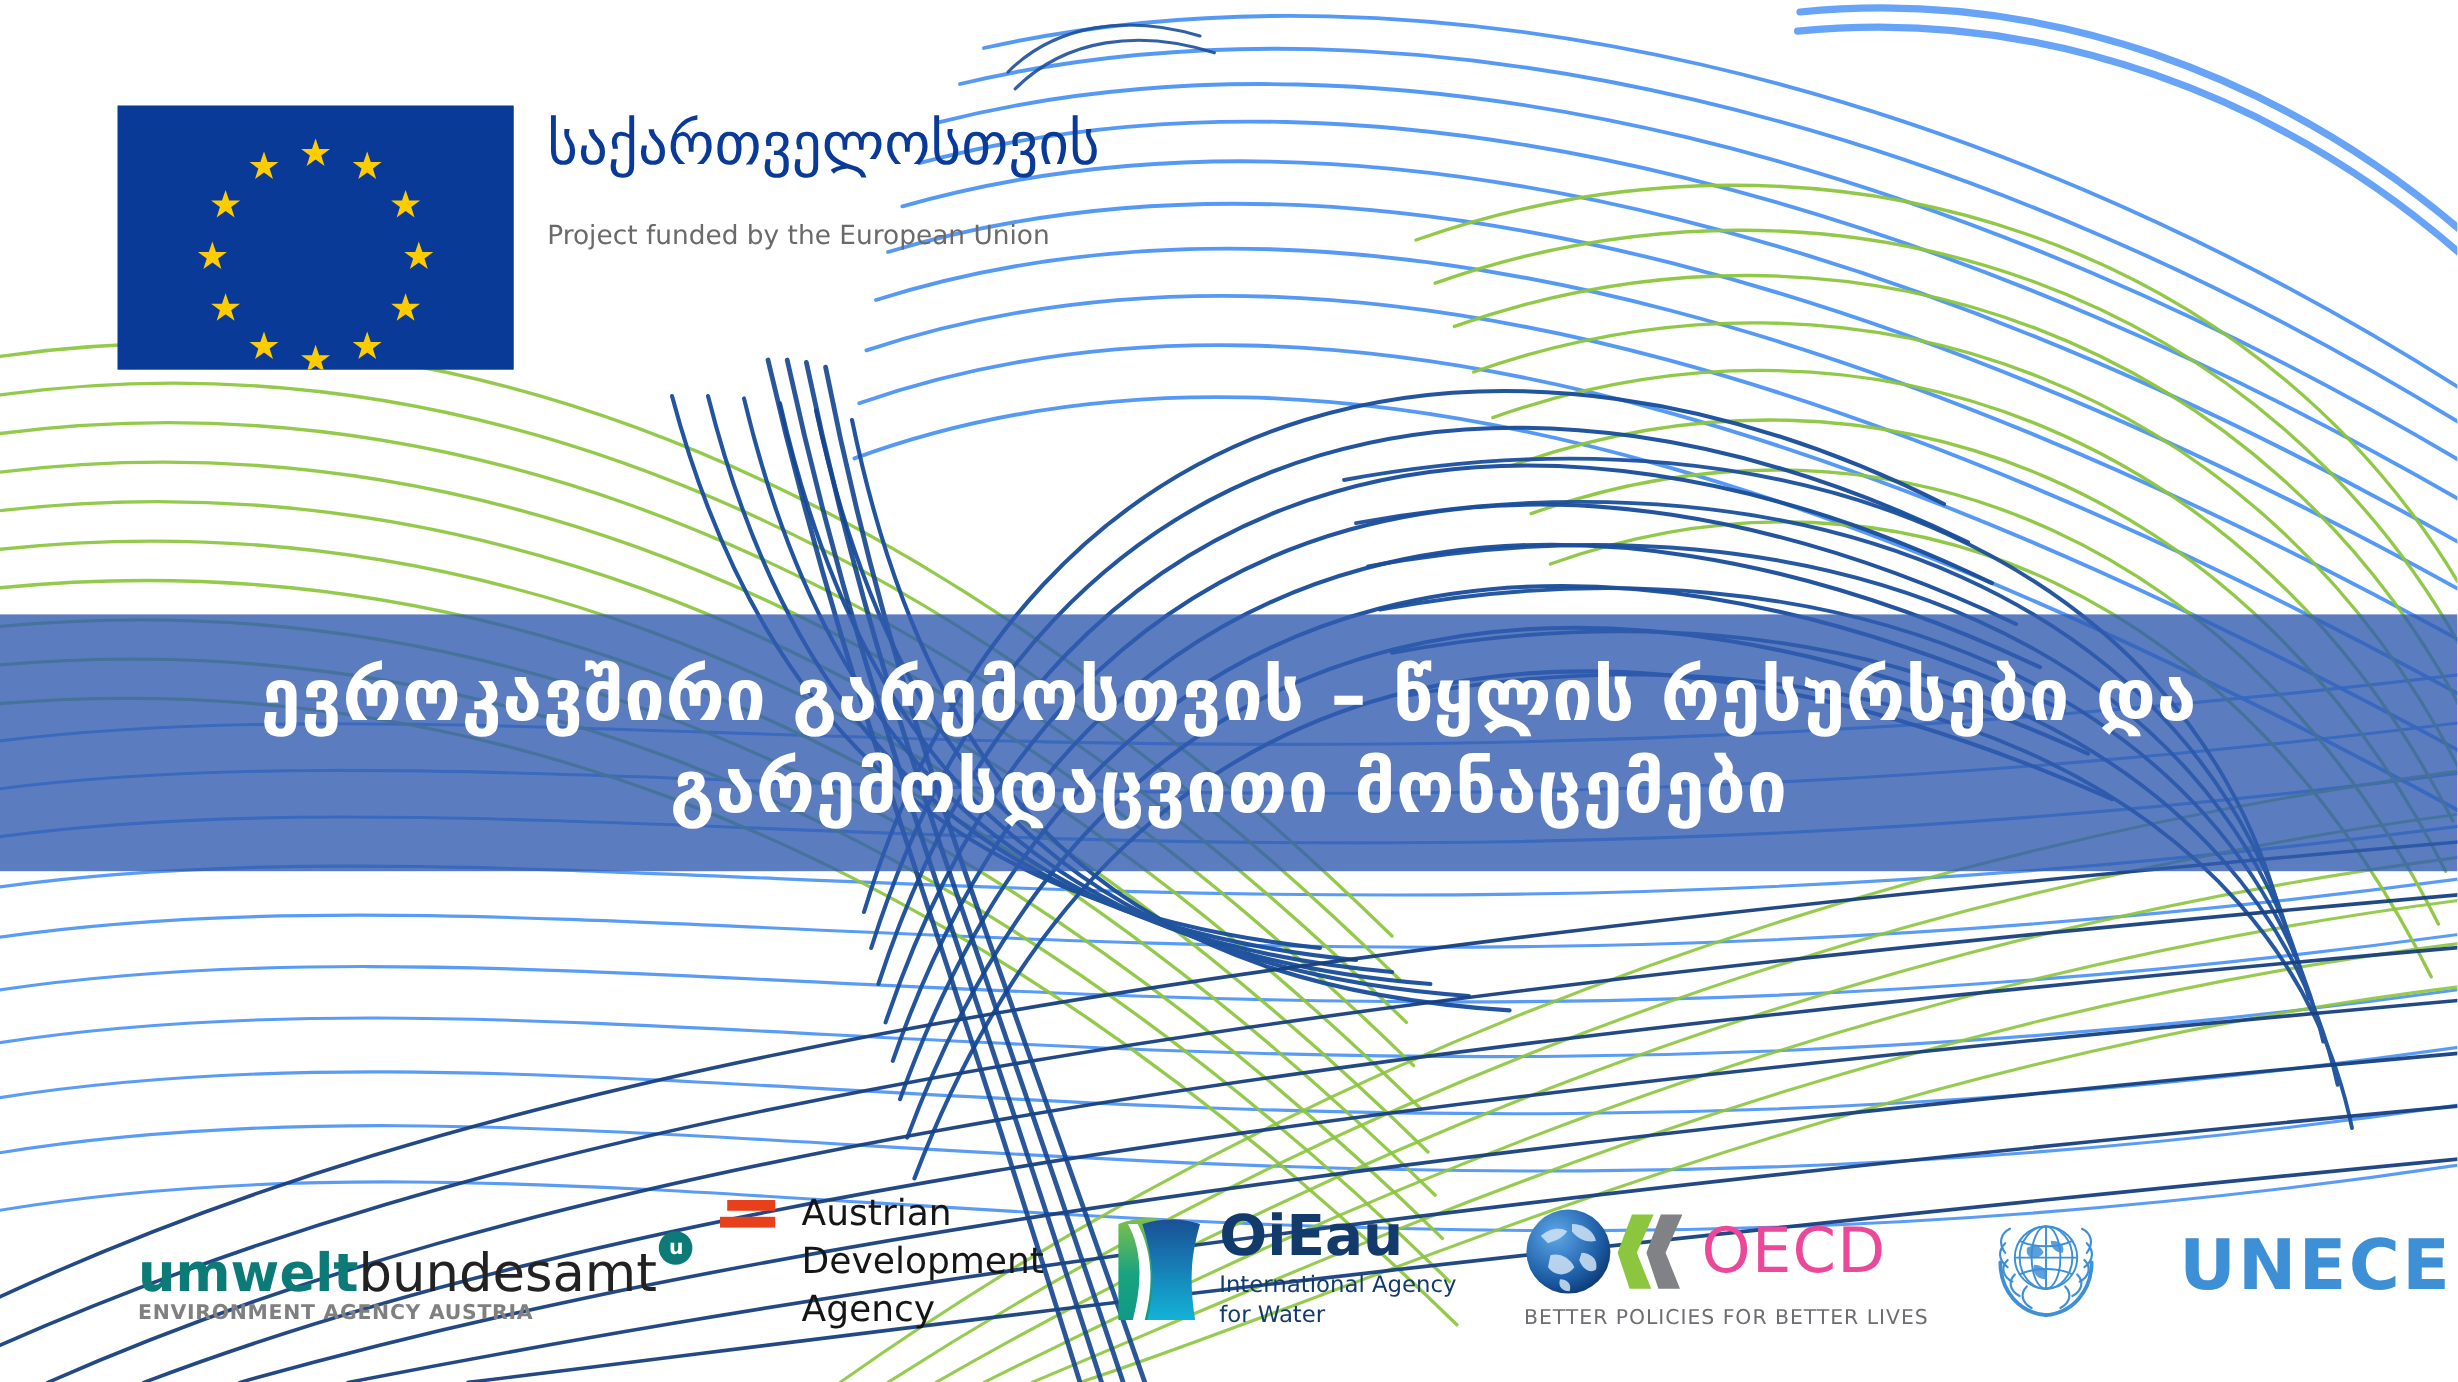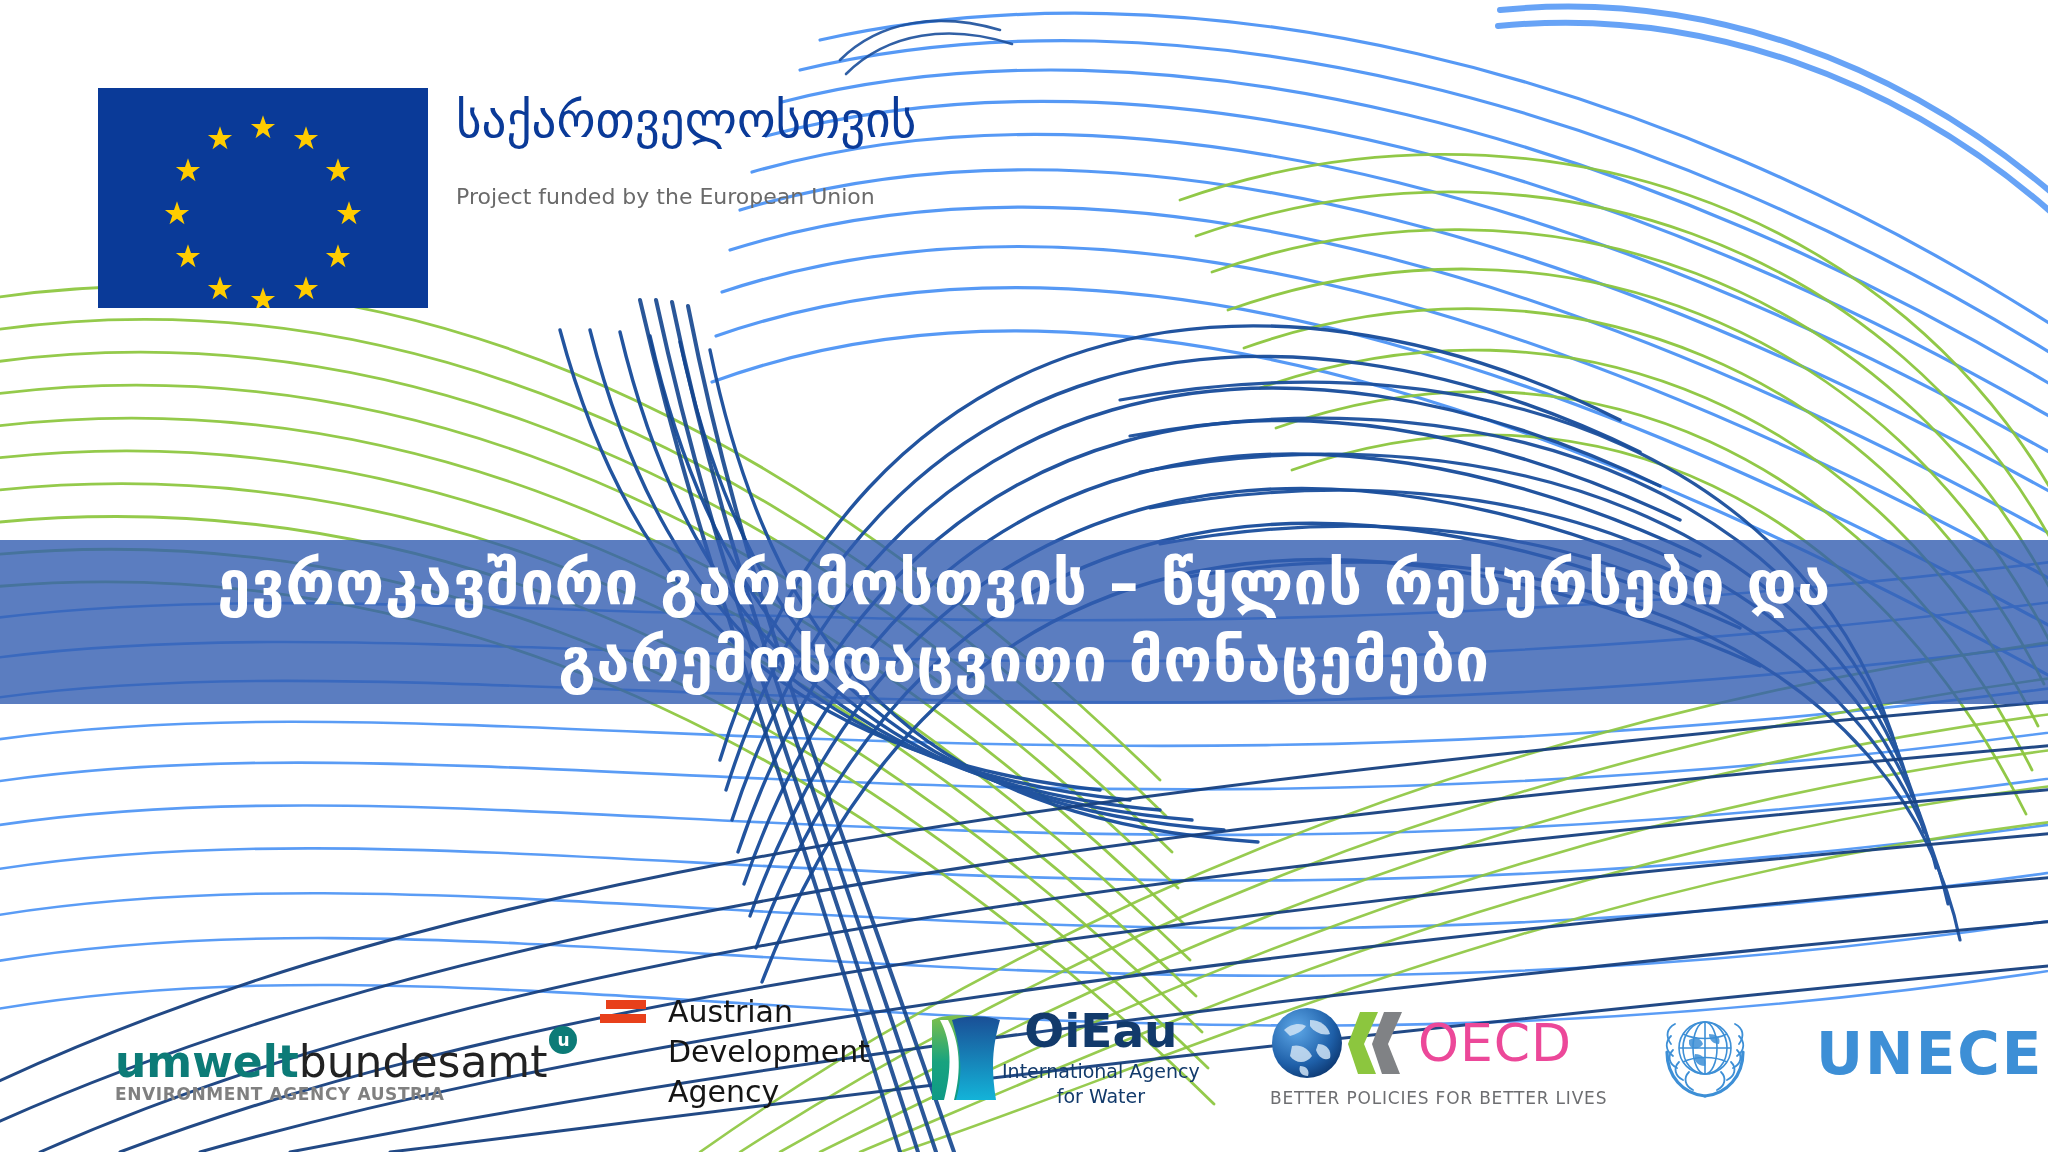--- a/index.html
+++ b/index.html
@@ -11,21 +11,21 @@
   #swirls{position:absolute;inset:0;width:2048px;height:1152px;}
 
   
   #eu-logo{position:absolute;left:98px;top:88px;display:flex;align-items:flex-start;}
   #eu-flag{position:relative;width:330px;height:220px;background:#0a3a98;flex:none;}
   #eu-text{margin-left:28px;padding-top:4px;}
   .eu-line{color:#0a3a98;font-size:49px;line-height:1.18;font-weight:400;white-space:nowrap;}
   #eu-tagline{margin-top:34px;color:#6a6a6a;font-size:22px;white-space:nowrap;}
 
   
-  #title-banner{position:absolute;left:0;top:540px;width:2048px;height:164px;
+  #title-banner{position:absolute;left:0;top:512px;width:2048px;height:214px;
                 background:rgba(50,92,176,0.80);display:flex;align-items:center;justify-content:center;}
   #title-text{color:#ffffff;font-size:60px;font-weight:700;line-height:1.28;text-align:center;
               width:1760px;letter-spacing:.5px;}
 
   
   #footer{position:absolute;left:0;bottom:18px;width:2048px;height:120px;
           display:flex;align-items:center;}
 
   
   #logo-umwelt{position:absolute;left:115px;bottom:30px;}
@@ -41,21 +41,21 @@
   #logo-ada{position:absolute;left:600px;bottom:22px;display:flex;align-items:flex-start;}
   #ada-flag{width:46px;margin-top:8px;flex:none;}
   .ada-bar{height:9px;background:#e8401b;margin-bottom:5px;}
   .ada-bar.short{width:40px;margin-left:6px;}
   .ada-bar.long{width:46px;}
   #ada-words{margin-left:22px;color:#151515;font-size:30px;line-height:1.33;font-weight:400;}
 
   
   #logo-oieau{position:absolute;left:930px;bottom:26px;display:flex;align-items:center;}
   #oieau-mark{width:72px;height:92px;flex:none;}
-  #oieau-words{text-align:center;}
+  #oieau-words{margin-left:14px;}
   #oieau-name{color:#123a6b;font-size:47px;font-weight:700;line-height:1;}
   #oieau-sub{color:#123a6b;font-size:19px;line-height:1.28;margin-top:5px;}
 
   
   #logo-oecd{position:absolute;left:1270px;bottom:26px;}
   #oecd-row{display:flex;align-items:center;}
   #oecd-globe{width:74px;height:74px;flex:none;}
   #oecd-chev{width:60px;height:70px;flex:none;margin-left:4px;}
   #oecd-name{color:#ec4899;font-size:52px;font-weight:400;letter-spacing:1px;margin-left:10px;line-height:1;}
   #oecd-sub{color:#6d6e71;font-size:17px;letter-spacing:.8px;margin-top:8px;text-align:center;white-space:nowrap;}

